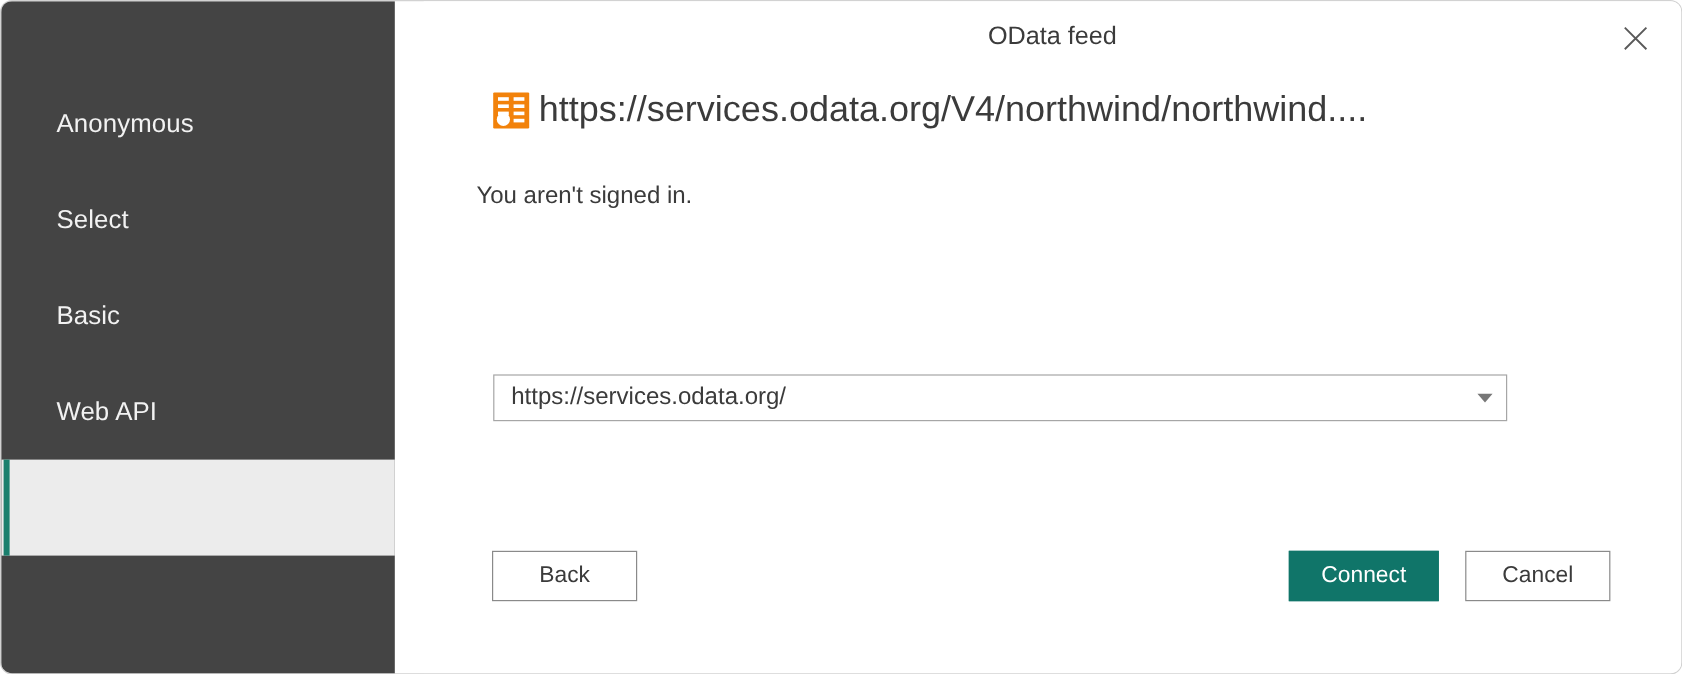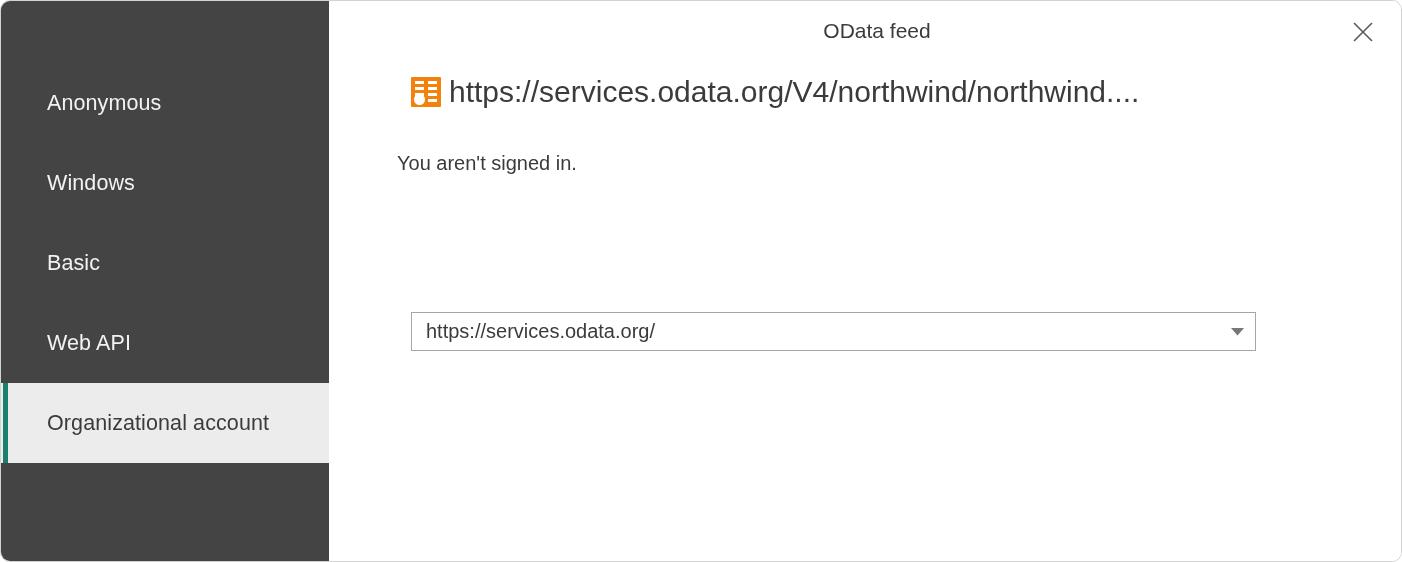--- a/index.html
+++ b/index.html
@@ -248,34 +248,33 @@
 <div class="window">
 
   <div class="sidebar">
     <div class="nav-list">
 
       <div class="nav-item">
         <span>Anonymous</span>
       </div>
 
       <div class="nav-item">
-        <span>Windows</span>
+        <span>Select</span>
       </div>
 
       <div class="nav-item">
         <span>Basic</span>
       </div>
 
       <div class="nav-item">
         <span>Web API</span>
       </div>
 
       <div class="nav-item selected">
         <span class="accent"></span>
-        <span>Organizational account</span>
       </div>
 
     </div>
   </div>
 
   <div class="content">
 
     <div class="dialog-title">OData feed</div>
 
     <button class="close-button" aria-label="Close">
@@ -304,15 +303,20 @@
 
     <div class="level-select">
       <span class="value">https://services.odata.org/</span>
       <span class="chev">
         <svg width="13" height="8" viewBox="0 0 13 8">
           <path d="M0 0 L6.5 7.5 L13 0 Z" fill="#777777"></path>
         </svg>
       </span>
     </div>
 
+    <div class="footer">
+      <button class="btn back-button">Back</button>
+      <button class="btn primary connect-button">Connect</button>
+      <button class="btn cancel-button">Cancel</button>
+    </div>
 
   </div>
 </div>
 
 </body></html>

